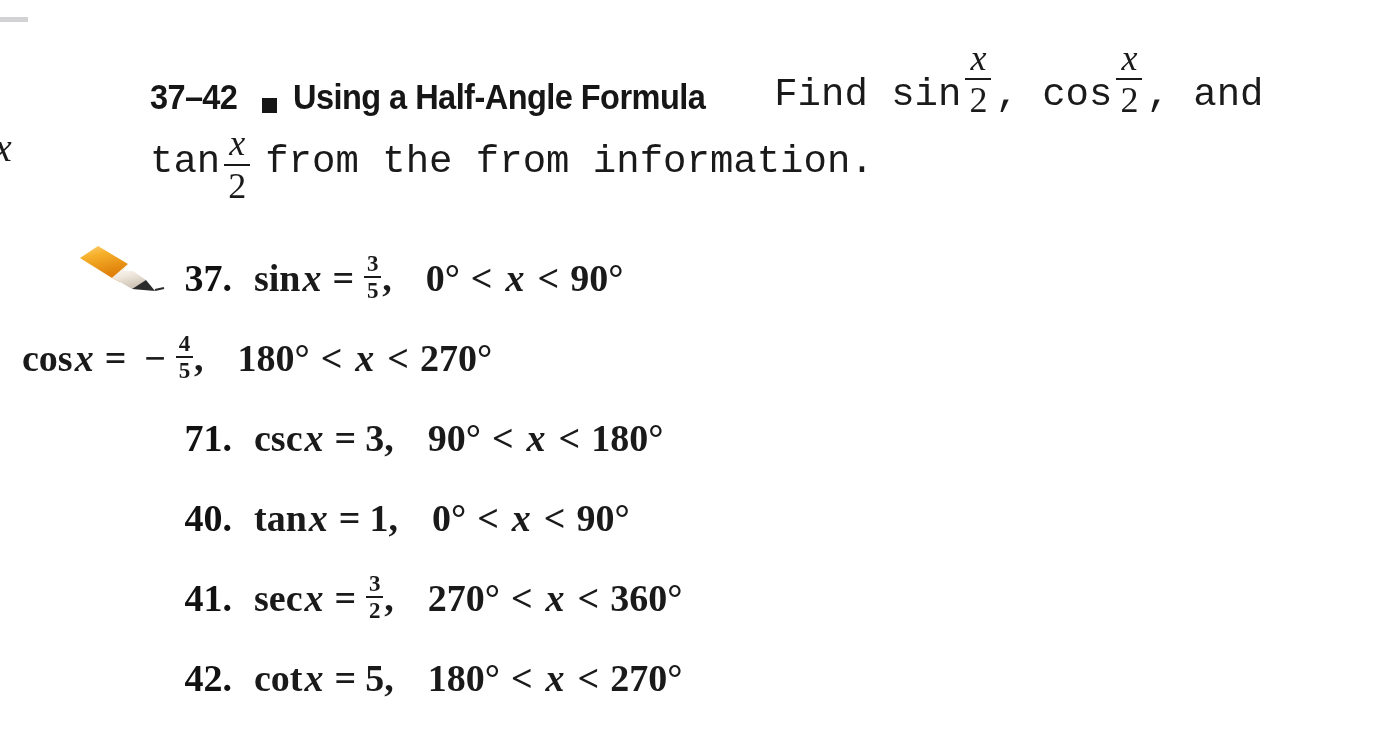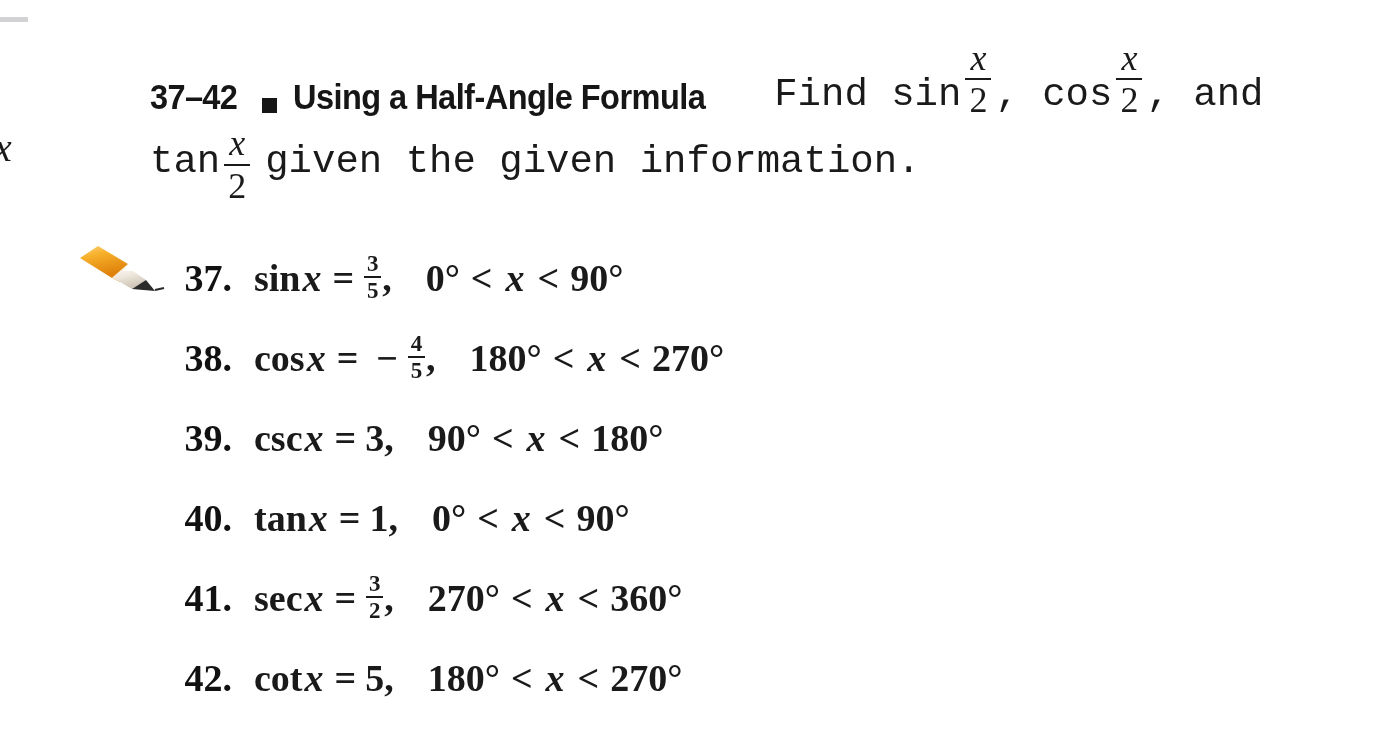--- a/index.html
+++ b/index.html
@@ -214,21 +214,21 @@
   </div>
 
   <div class="intro-line intro-line-2">
     <span class="intro-prose">tan</span>
     <span class="frac-disp">
       <span class="num">x</span>
       <span class="bar"></span>
       <span class="den">2</span>
     </span>
     <span class="gap-sm"></span>
-    <span class="intro-prose">given the given information.</span>
+    <span class="intro-prose">from the from information.</span>
   </div>
 
 </div>
 
 <svg class="pencil-icon" viewBox="0 0 92 52">
   <defs>
     <linearGradient id="pbody" x1="0" y1="0" x2="0.35" y2="1">
       <stop offset="0%" stop-color="#fcd277"></stop>
       <stop offset="35%" stop-color="#f7b02a"></stop>
       <stop offset="100%" stop-color="#de800a"></stop>
@@ -267,21 +267,20 @@
       <span class="cond-gap"></span>
       <span>0°</span>
       <span class="relsp">&lt;</span>
       <span class="mathvar">x</span>
       <span class="relsp">&lt;</span>
       <span>90°</span>
     </span>
   </div>
 
   <div class="exercise-row">
-    <span class="ex-num">38.</span>
     <span class="ex-body">
       <span>cos</span>
       <span class="mathvar">x</span>
       <span class="op">=</span>
       <span class="op">−</span>
       <span class="frac-inline">
         <span class="num">4</span>
         <span class="bar"></span>
         <span class="den">5</span>
       </span>
@@ -289,21 +288,21 @@
       <span class="cond-gap"></span>
       <span>180°</span>
       <span class="relsp">&lt;</span>
       <span class="mathvar">x</span>
       <span class="relsp">&lt;</span>
       <span>270°</span>
     </span>
   </div>
 
   <div class="exercise-row">
-    <span class="ex-num">39.</span>
+    <span class="ex-num">71.</span>
     <span class="ex-body">
       <span>csc</span>
       <span class="mathvar">x</span>
       <span class="op">=</span>
       <span>3</span>
       <span>,</span>
       <span class="cond-gap"></span>
       <span>90°</span>
       <span class="relsp">&lt;</span>
       <span class="mathvar">x</span>

